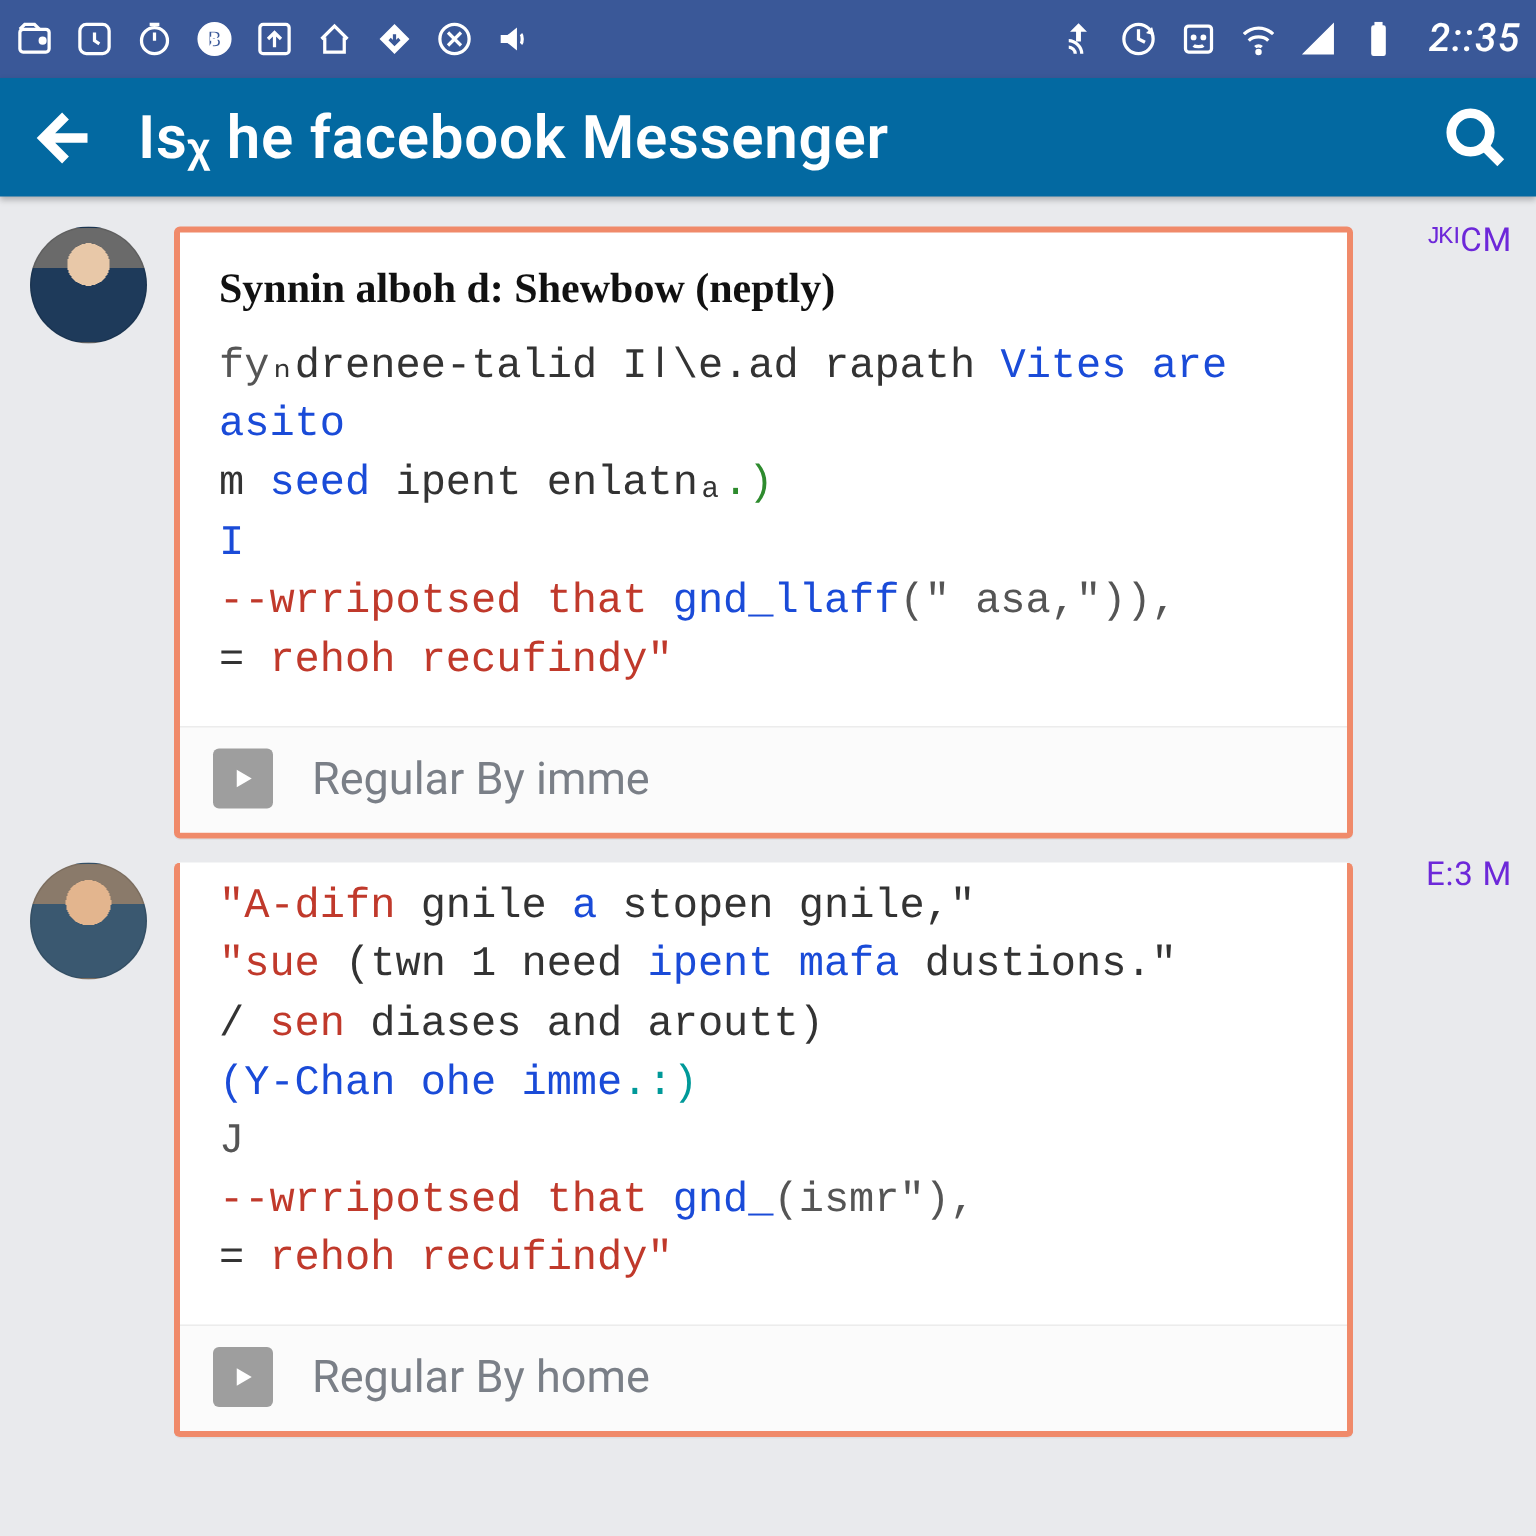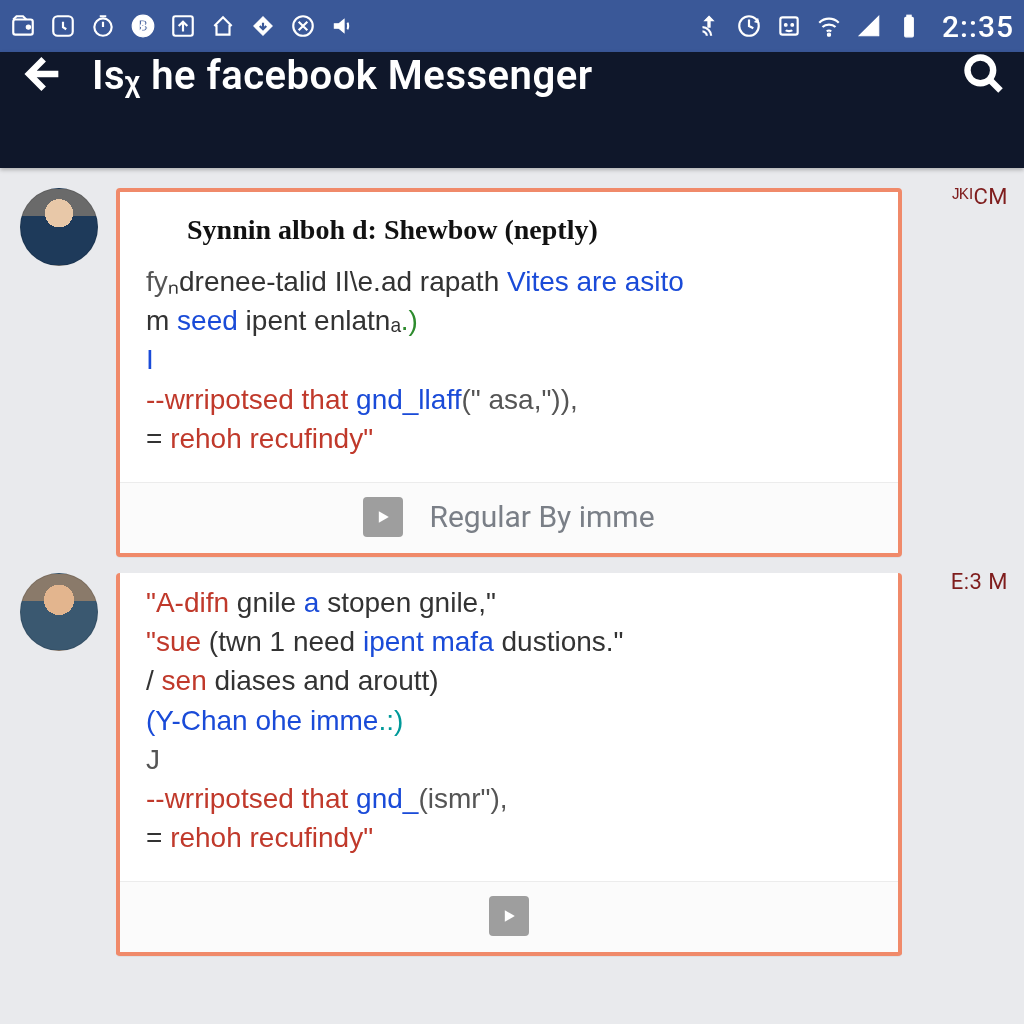--- a/index.html
+++ b/index.html
@@ -11,27 +11,28 @@
     color: #fff;
     display: flex;
     align-items: center;
     justify-content: space-between;
     padding: 0 10px;
     font-size: 22px;
   }
   .status-left, .status-right { display: flex; align-items: center; gap: 14px; }
   .status-icon { width: 26px; height: 26px; display: inline-flex; align-items: center; justify-content: center; }
   .status-icon svg { width: 100%; height: 100%; fill: #fff; stroke: #fff; }
-  .status-time { font-size: 30px; font-weight: 500; letter-spacing: 1px; margin-left: 6px; }
+  .status-time { font-size: 26px; font-weight: 500; letter-spacing: 1px; margin-left: 6px; font-style: italic; }
   
   .appbar {
-    height: 116px;
-    background: #0f172a;
+    height: 79px;
+    background: #0369a1;
     color: #fff;
     display: flex;
+    align-items: center;
     padding: 0 18px;
     box-shadow: 0 2px 4px rgba(0,0,0,.25);
   }
   .appbar .back { width: 44px; height: 44px; margin-right: 30px; cursor: pointer; }
   .appbar .back svg { width: 100%; height: 100%; stroke: #fff; stroke-width: 3.5; fill: none; }
   .appbar .title { font-size: 40px; font-weight: 600; flex: 1; letter-spacing: .5px; }
   .appbar .search { width: 44px; height: 44px; cursor: pointer; }
   .appbar .search svg { width: 100%; height: 100%; stroke: #fff; stroke-width: 3.5; fill: none; }
   
   .messages { padding: 20px 0 0 0; }
@@ -46,55 +47,53 @@
     background: radial-gradient(circle at 50% 32%, #e8c8a8 0 22%, transparent 22%),
                 linear-gradient(180deg,#6a6a6a 0 35%, #1e3a5a 35% 100%);
   }
   .avatar.a2 {
     background: radial-gradient(circle at 50% 34%, #e3b58e 0 24%, transparent 24%),
                 linear-gradient(180deg,#8a7a6a 0 35%, #3a5870 35% 100%);
   }
   .bubble-wrap { flex: 1; position: relative; }
   .timestamp {
     position: absolute; right: -4px; top: -4px;
-    color: #7f1d1d; font-size: 22px; letter-spacing: .5px;
+    color: #6d28d9; font-size: 22px; letter-spacing: .5px;
   }
   .bubble {
     background: #fff;
     border: 4px solid #f08a6a;
     border-radius: 4px;
     width: 786px;
     margin-left: 0;
     box-shadow: 0 1px 0 rgba(0,0,0,.04);
   }
   .bubble.continuation { border-top: none; }
   .bubble-header {
     font-weight: 700; font-size: 28px; color: #111;
     padding: 22px 26px 6px 26px;
     font-family: Georgia, "Times New Roman", serif;
-    margin-left: 41px;
   }
   .code {
-    font-family: Liberation Sans, sans-serif;
+    font-family: Liberation Mono, monospace;
     font-size: 28px; line-height: 1.4;
     padding: 10px 26px 24px 26px;
     white-space: pre-wrap;
     color: #333;
   }
   .c-blue   { color: #1a4bd8; }
   .c-green  { color: #2e8b2e; }
   .c-red    { color: #c0392b; }
   .c-gray   { color: #555; }
   .c-teal   { color: #009999; }
   .footer {
     display: flex; align-items: center; gap: 26px;
     padding: 14px 22px 16px 22px;
     border-top: 1px solid #ececec;
     background: #fbfbfb;
-    justify-content: center;
   }
   .play {
     width: 40px; height: 40px; border-radius: 4px;
     background: #9e9e9e; display: flex; align-items: center; justify-content: center;
     cursor: pointer;
   }
   .play svg { fill: #fff; width: 20px; height: 20px; }
   .footer-label { font-size: 30px; color: #7a7f87; }
 </style>
 </head>
@@ -251,18 +250,19 @@
 <span class="c-blue">(Y-Chan ohe imme</span><span class="c-teal">.:)</span>
 <span class="c-gray">J</span>
 <span class="c-red">--wrripotsed that</span><span class="c-blue"> gnd_</span><span class="c-gray">(ismr"),</span>
 <span>= </span><span class="c-red">rehoh recufindy"</span></div>
         <div class="footer">
           <div class="play">
               <svg viewBox="0 0 24 24">
                 <path d="M7 5v14l12-7z"></path>
               </svg>
             </div>
+          <div class="footer-label">Regular By home</div>
         </div>
       </div>
     </div>
   </div>
 
 </div>
 
 </body></html>

